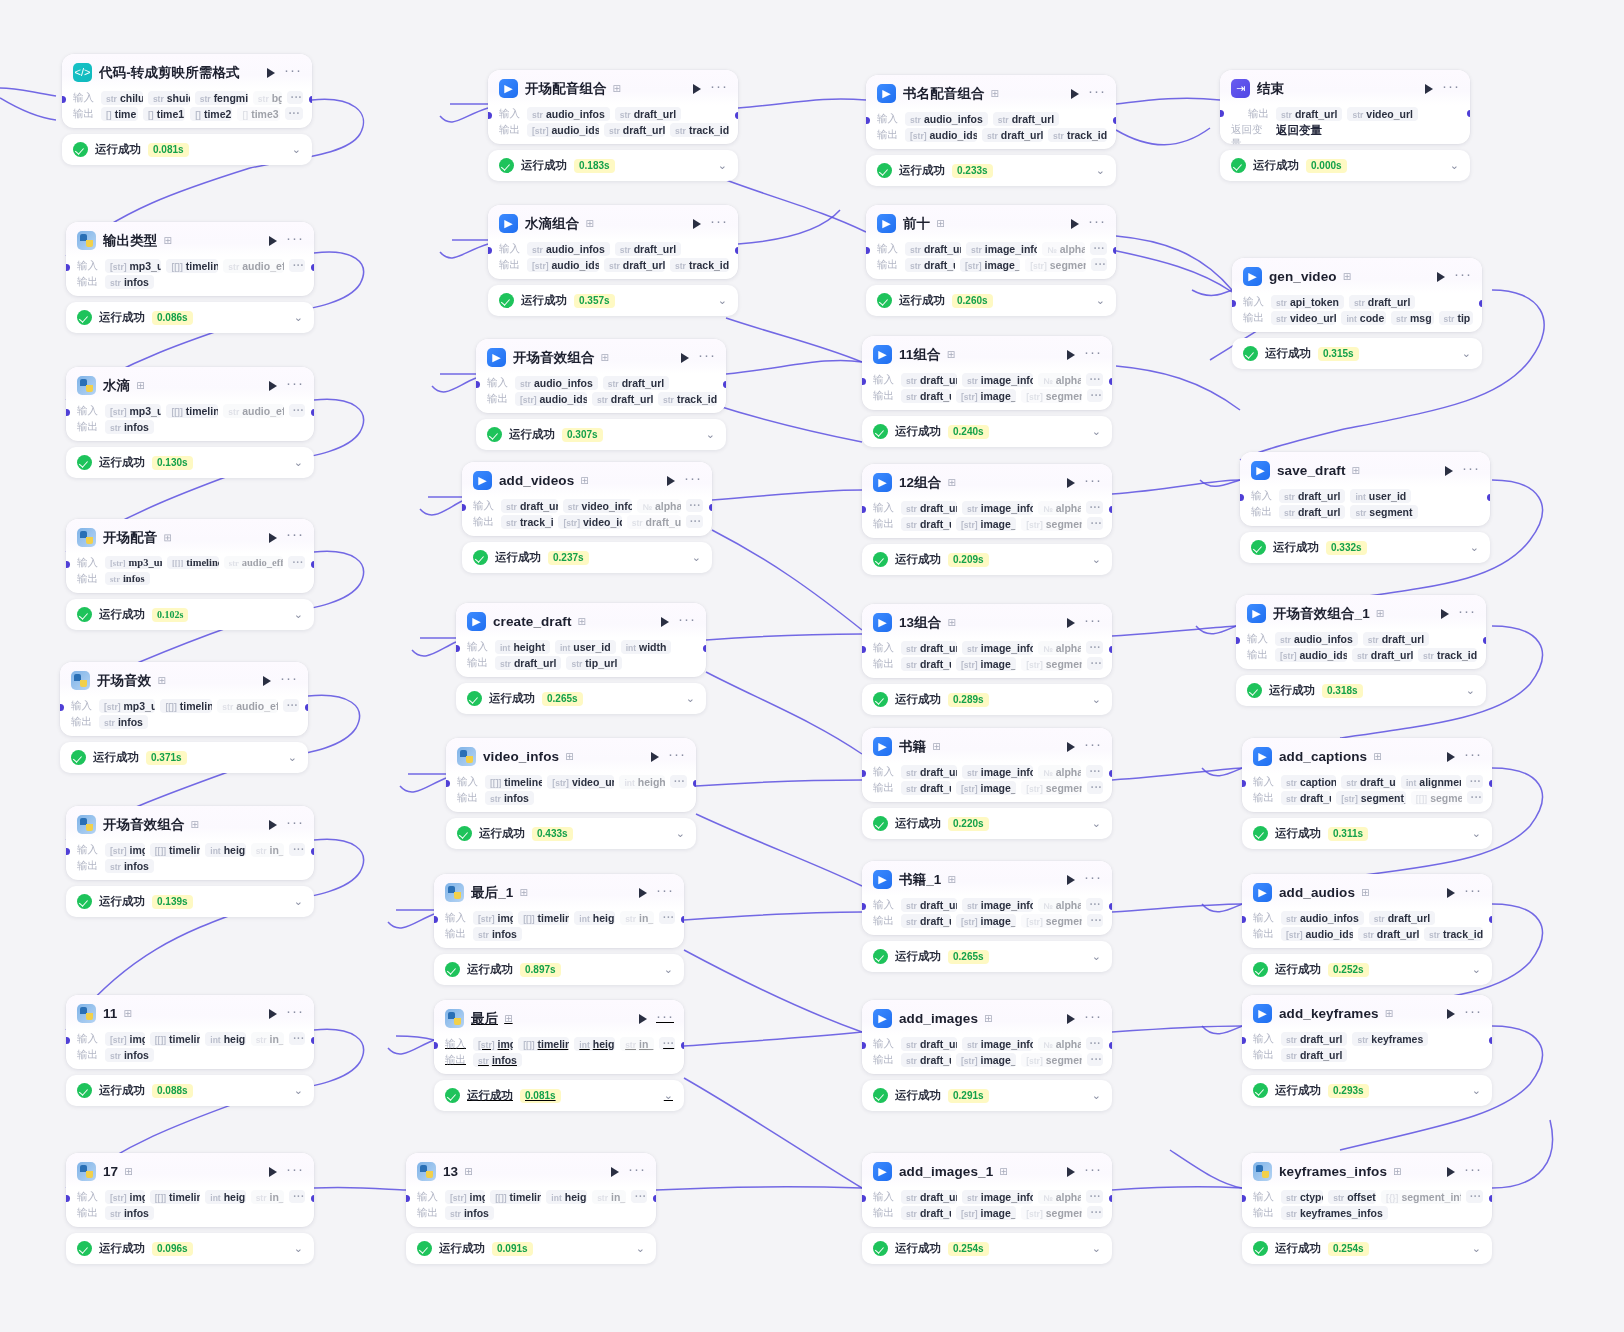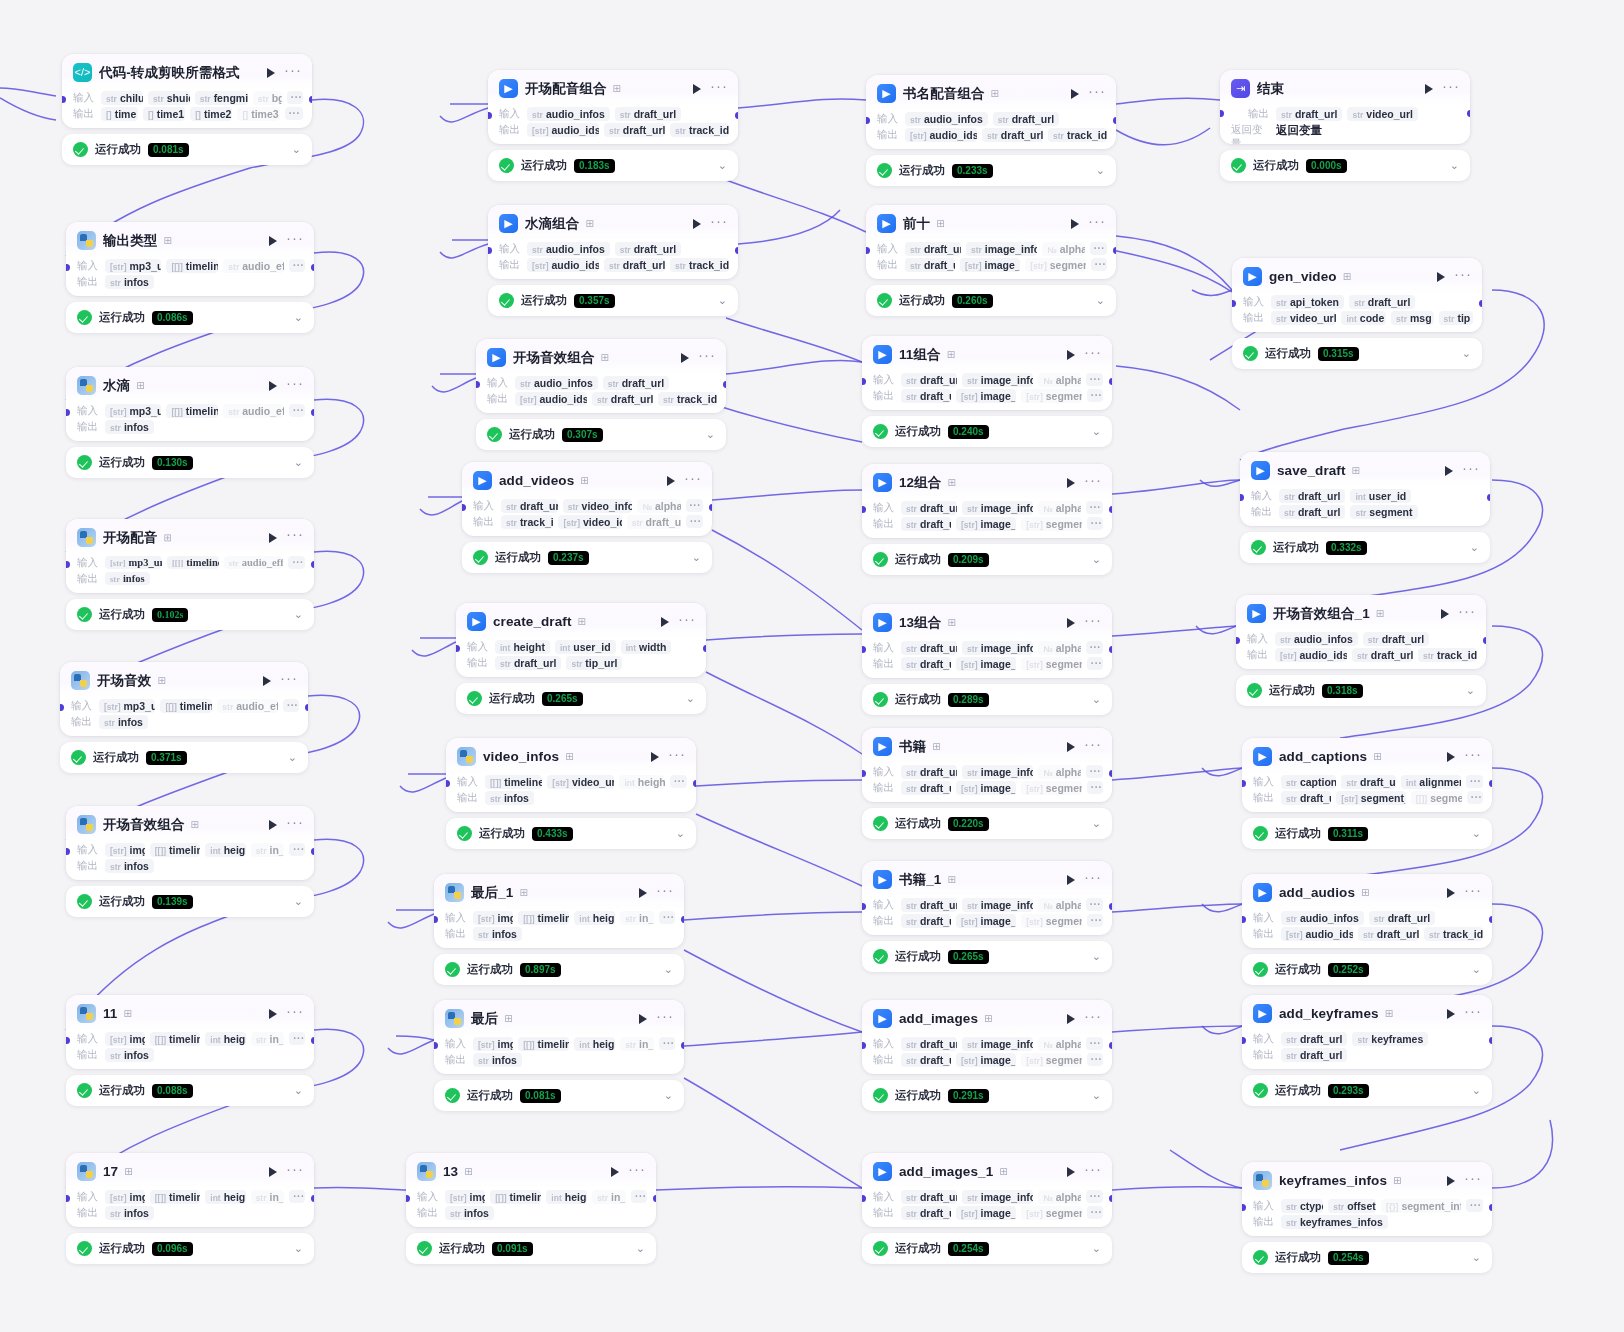--- a/index.html
+++ b/index.html
@@ -92,21 +92,21 @@
     width:15px;height:15px;border-radius:50%;
     background:#1ec35b; flex:none; position:relative;
   }
   .ok::after{
     content:""; position:absolute; left:4px; top:3.5px;
     width:3.5px;height:7px;border:solid #fff;border-width:0 1.7px 1.7px 0;
     transform:rotate(42deg);
   }
   .st-text { font-size:11.5px; color:#282c3c; font-weight:600; }
   .st-time {
-    font-size:10px; color:#13a14a; background:#000000;
+    font-size:10px; color:#13a14a; background:#fef9c3;
     padding:1.5px 5px; border-radius:4px; font-weight:600;
   }
   .chev { margin-left:auto; color:#8a8fa3; font-size:11px; }
 
   .port { position:absolute; width:7px;height:7px;border-radius:50%;background:#4f3fd6; z-index:4;}
   .port.l { left:-3.5px; }
   .port.r { right:-3.5px; }
 
   .watermark{
     position:absolute; right:22px; bottom:18px; z-index:9;
@@ -890,21 +890,21 @@
           <span class="port l" style="top:42px"></span>
           <span class="port r" style="top:42px"></span>
         </div>
         <div class="status">
           <span class="ok"></span>
           <span class="st-text">运行成功</span>
           <span class="st-time">0.897s</span>
           <span class="chev">⌄</span>
         </div>
       </div>
-      <div class="node" style="left: 434px; top: 1000px; width: 250px;">
+      <div class="node" style="left: 434px; top: 1000px; width: 250px; text-decoration: underline;">
         <div class="card">
           <div class="card-head">
             <span class="nicon py"></span>
             <span class="ntitle">最后</span>
             <span class="tpl-badge">⊞</span>
             <span class="head-spacer"></span>
             <span class="run-tri"></span>
             <span class="dots">···</span>
           </div>
           <div class="io-row first">
@@ -1754,21 +1754,21 @@
           <span class="port l" style="top:42px"></span>
           <span class="port r" style="top:42px"></span>
         </div>
         <div class="status">
           <span class="ok"></span>
           <span class="st-text">运行成功</span>
           <span class="st-time">0.293s</span>
           <span class="chev">⌄</span>
         </div>
       </div>
-      <div class="node" style="left: 1242px; top: 1153px; width: 250px; margin-top: 9px;">
+      <div class="node" style="left: 1242px; top: 1153px; width: 250px;">
         <div class="card">
           <div class="card-head">
             <span class="nicon py"></span>
             <span class="ntitle">keyframes_infos</span>
             <span class="tpl-badge">⊞</span>
             <span class="head-spacer"></span>
             <span class="run-tri"></span>
             <span class="dots">···</span>
           </div>
           <div class="io-row first">

